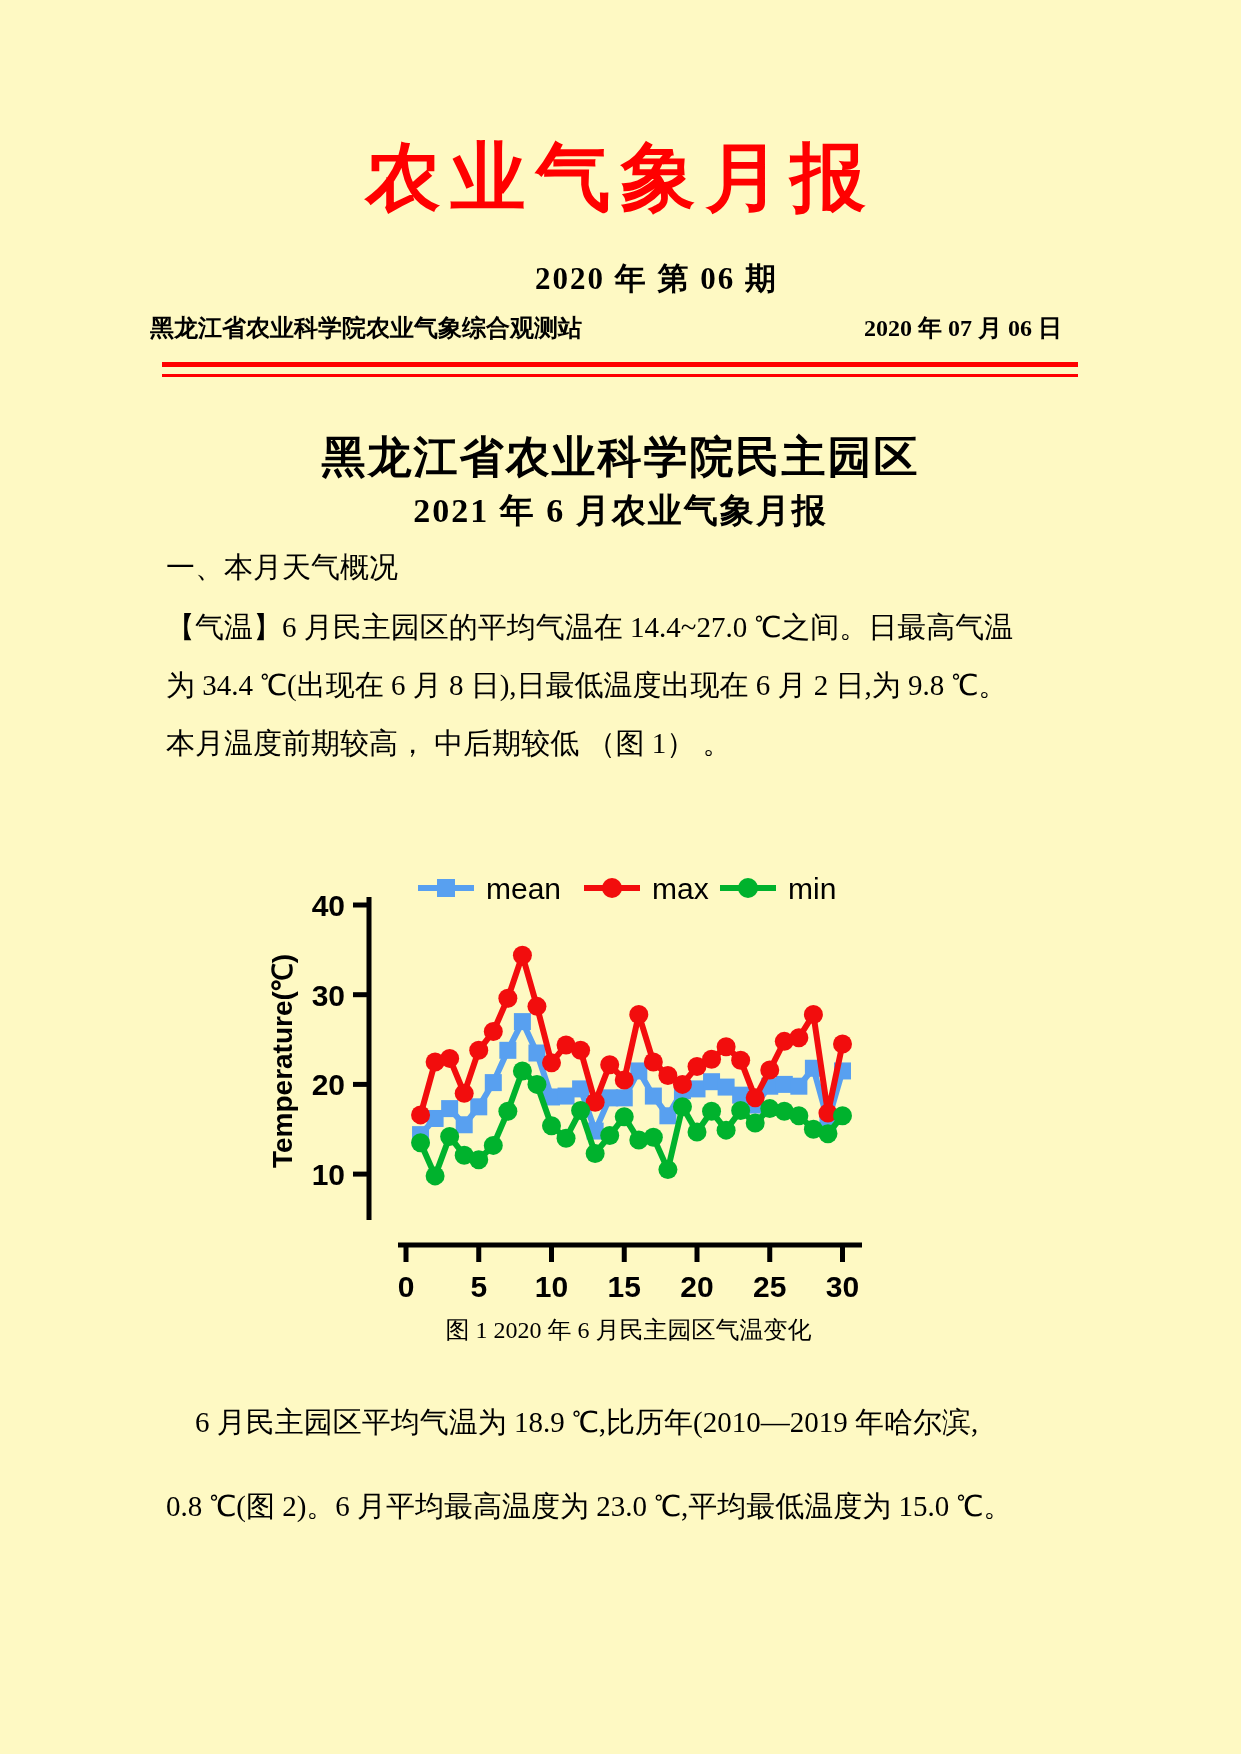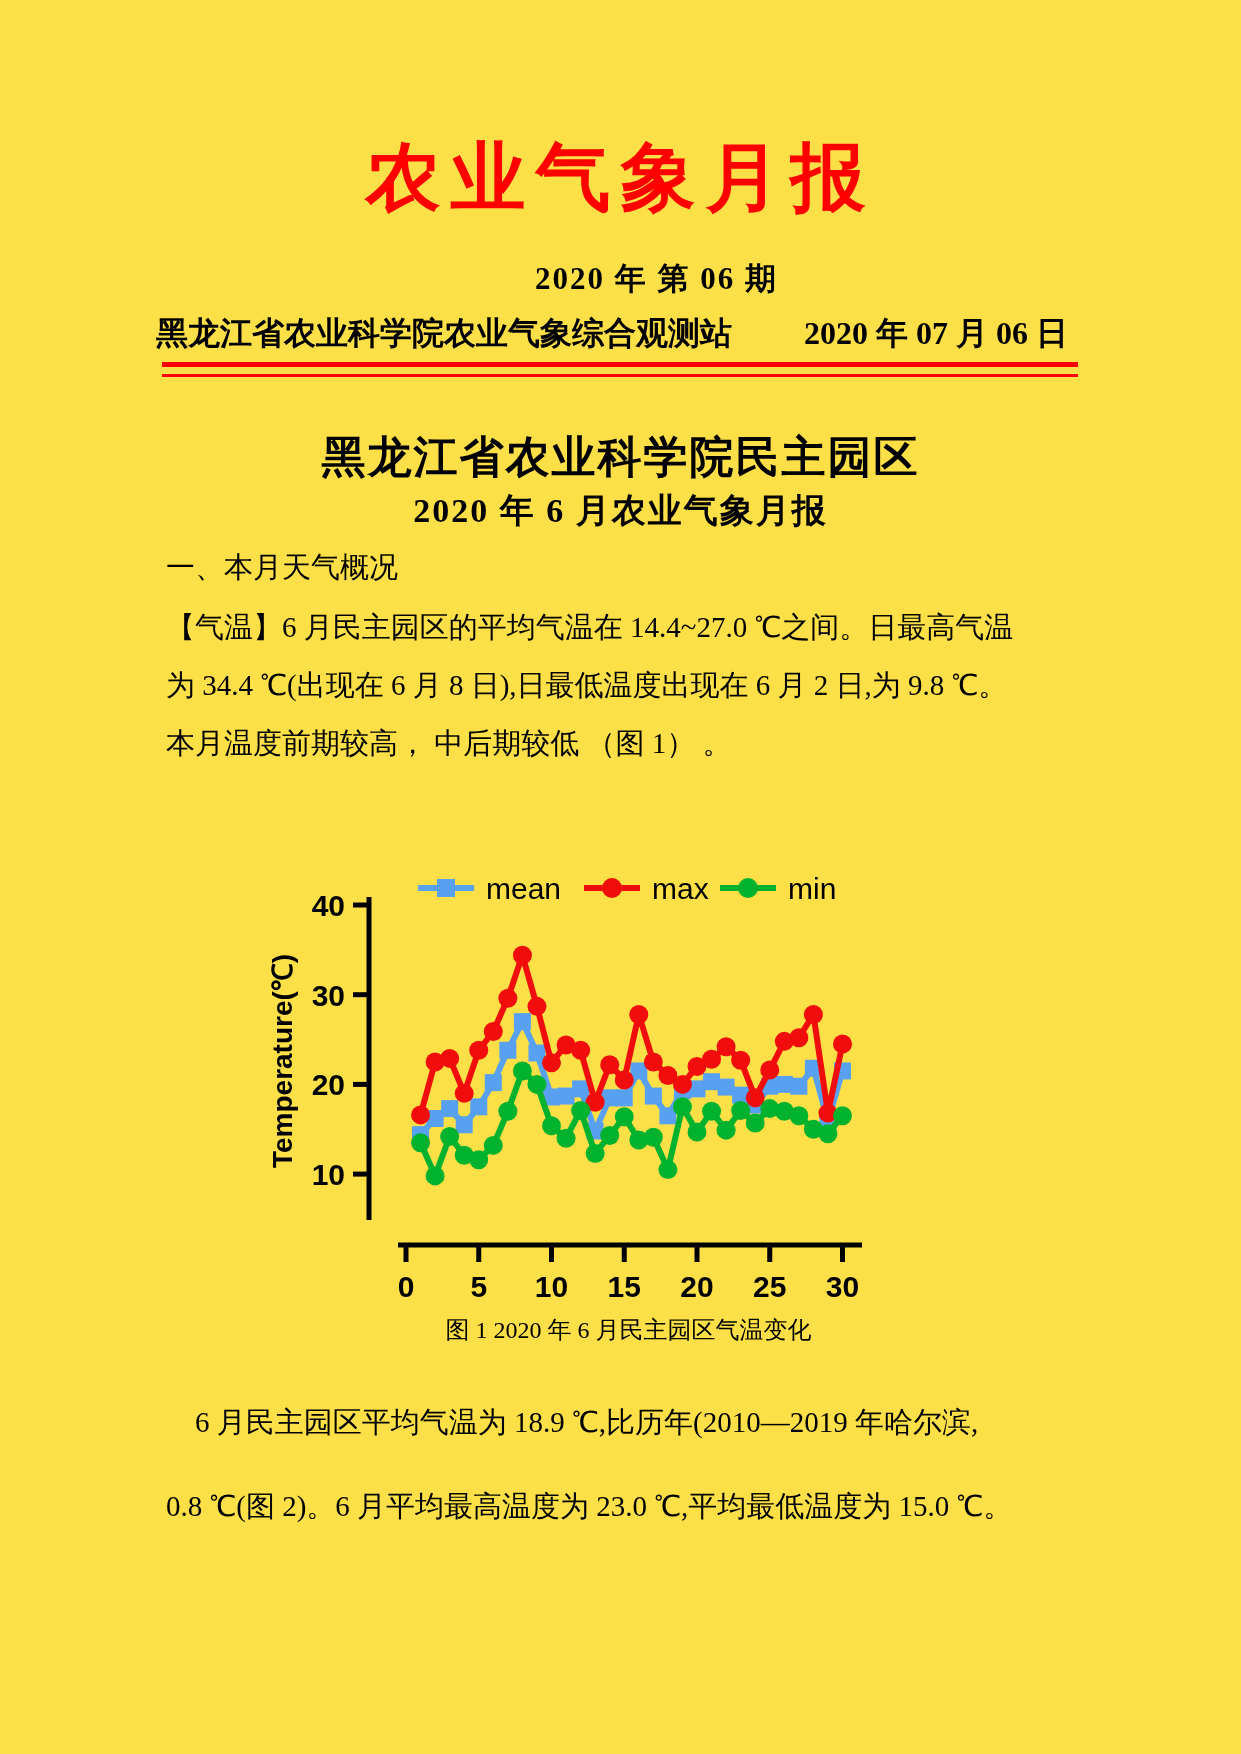--- a/index.html
+++ b/index.html
@@ -4,21 +4,21 @@
 <style>
   :root{
     --title-red:#FF0000;
     --rule-red:#FF0000;
   }
   html,body{margin:0;padding:0;background:#888;}
   .page{
     position:relative;
     width:1241px;height:1754px;
     margin:0 auto;
-    background:#fde047;
+    background:#fef9c3;
     font-family:"Liberation Serif", serif;
     color:#000;
     overflow:hidden;
   }
   .abs{position:absolute;}
   .centered{left:0;width:100%;text-align:center;}
   .doc-title{
     top:128px;
     font-size:75px;
     font-weight:bold;
@@ -27,23 +27,23 @@
     font-family:"Liberation Serif", serif;
   }
   .issue-line{
     top:258px;
     font-size:31px;
     font-weight:bold;
     letter-spacing:2px;
     padding-left:36px;
   }
   .station-row{
-    top:312px;left:156px;width:912px;
+    top:312px;left:150px;width:912px;
     display:flex;justify-content:space-between;
-    font-size:32px;font-weight:bold;
+    font-size:24px;font-weight:bold;
   }
   .red-rule{
     top:362px;left:162px;width:916px;
     height:7px;
     border-top:5px solid var(--rule-red);
     border-bottom:3px solid var(--rule-red);
   }
   .report-h1{top:428px;font-size:44px;font-weight:bold;letter-spacing:2px;}
   .report-h2{top:488px;font-size:34px;font-weight:bold;letter-spacing:2px;}
   .section-title{top:548px;left:166px;font-size:29px;font-weight:normal;text-align:right;}
@@ -68,21 +68,21 @@
   <div class="abs centered issue-line">2020 年 第 06 期</div>
 
   <div class="abs station-row">
     <span>黑龙江省农业科学院农业气象综合观测站</span>
     <span>2020 年 07 月 06 日</span>
   </div>
 
   <div class="abs red-rule"></div>
 
   <div class="abs centered report-h1">黑龙江省农业科学院民主园区</div>
-  <div class="abs centered report-h2">2020 年 6 月农业气象月报</div>
+  <div class="abs centered report-h2">2021 年 6 月农业气象月报</div>
 
   <div class="abs section-title">一、本月天气概况</div>
 
   <div class="abs para para-1">
     <div class="line">【气温】6 月民主园区的平均气温在 14.4~27.0 ℃之间。日最高气温</div>
     <div class="line">为 34.4 ℃(出现在 6 月 8 日),日最低温度出现在 6 月 2 日,为 9.8 ℃。</div>
     <div class="line">本月温度前期较高， 中后期较低 （图 1） 。</div>
   </div>
 
   <div class="abs chart-wrap">

